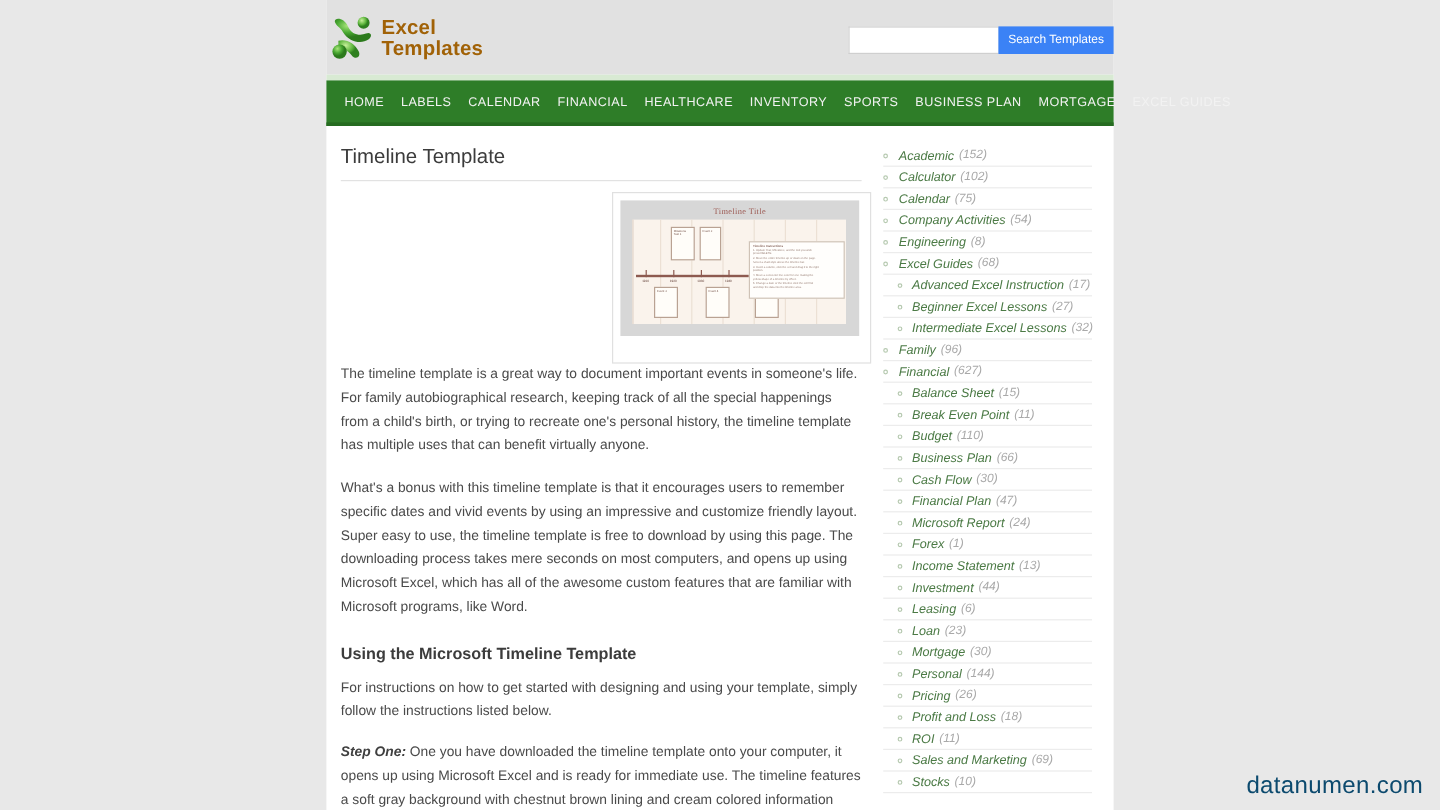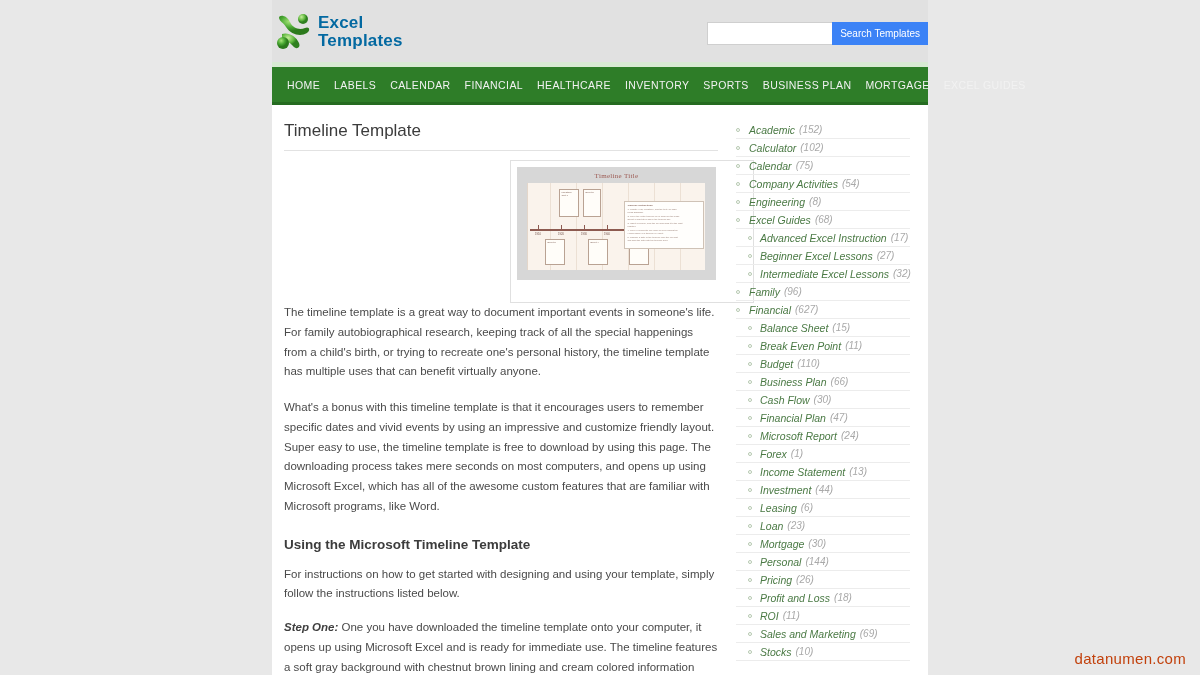--- a/index.html
+++ b/index.html
@@ -29,21 +29,21 @@
     background: #e1e1e1;
   }
   .logo {
     position: absolute;
     left: 0px; top: 8px;
     display: flex; align-items: center;
     height: 48px;
   }
   .logo-mark { width: 44px; height: 44px; position: relative; }
   .logo-text {
-    font-size: 17px; font-weight: bold; color: #0369a1;
+    font-size: 17px; font-weight: bold; color: #a16207;
     line-height: 1.05;
     letter-spacing: 0.2px;
     margin-left: 2px;
   }
   .search-wrap {
     position: absolute;
     right: 0px; top: 22px;
     display: flex; align-items: stretch;
     height: 23px;
   }
@@ -100,21 +100,21 @@
     font-size: 17px;
     color: #3c3c3c;
     font-weight: normal;
     margin: 0 0 9px 0;
     padding-bottom: 9px;
     border-bottom: 1px solid #e2e2e2;
   }
   .figure {
     border: 1px solid #e0e0e0;
     background: #fff;
-    width: 244px;
+    width: 216px;
     margin: 5px 0 0 226px;
     padding: 6px 4px 22px 6px;
   }
   .thumb {
     position: relative;
     width: 199px; height: 113px;
     background: #d7d7d7;
     overflow: hidden;
   }
   .thumb-title {
@@ -219,22 +219,22 @@
     text-decoration: none;
     white-space: nowrap;
   }
   .cat-count {
     font-size: 10px; color: #a9a9a9;
     margin-left: 4px;
   }
   .watermark {
     position: absolute;
     right: 14px; bottom: 8px;
-    font-size: 15px;
-    color: #c2410c;
+    font-size: 20px;
+    color: #0c4a6e;
     letter-spacing: 0.3px;
   }
 </style>
 </head>
 <body>
 
 <div id="page">
   <div class="site">
 
     <div class="header">

